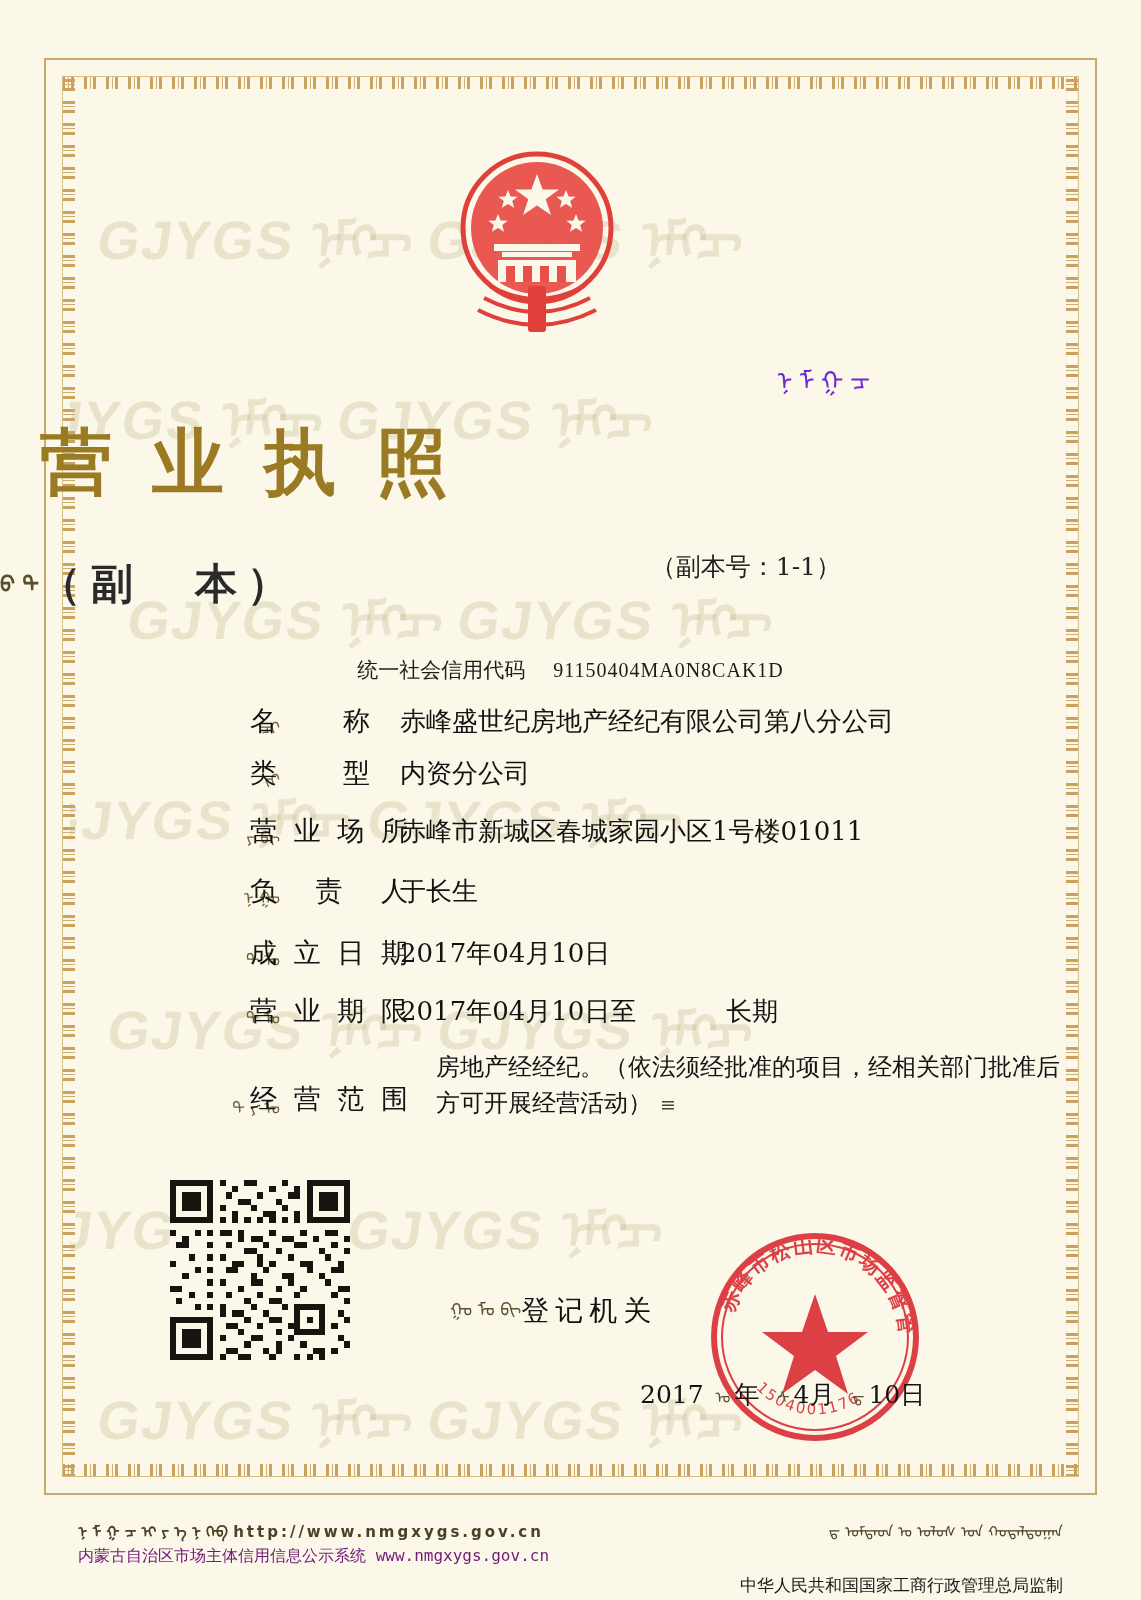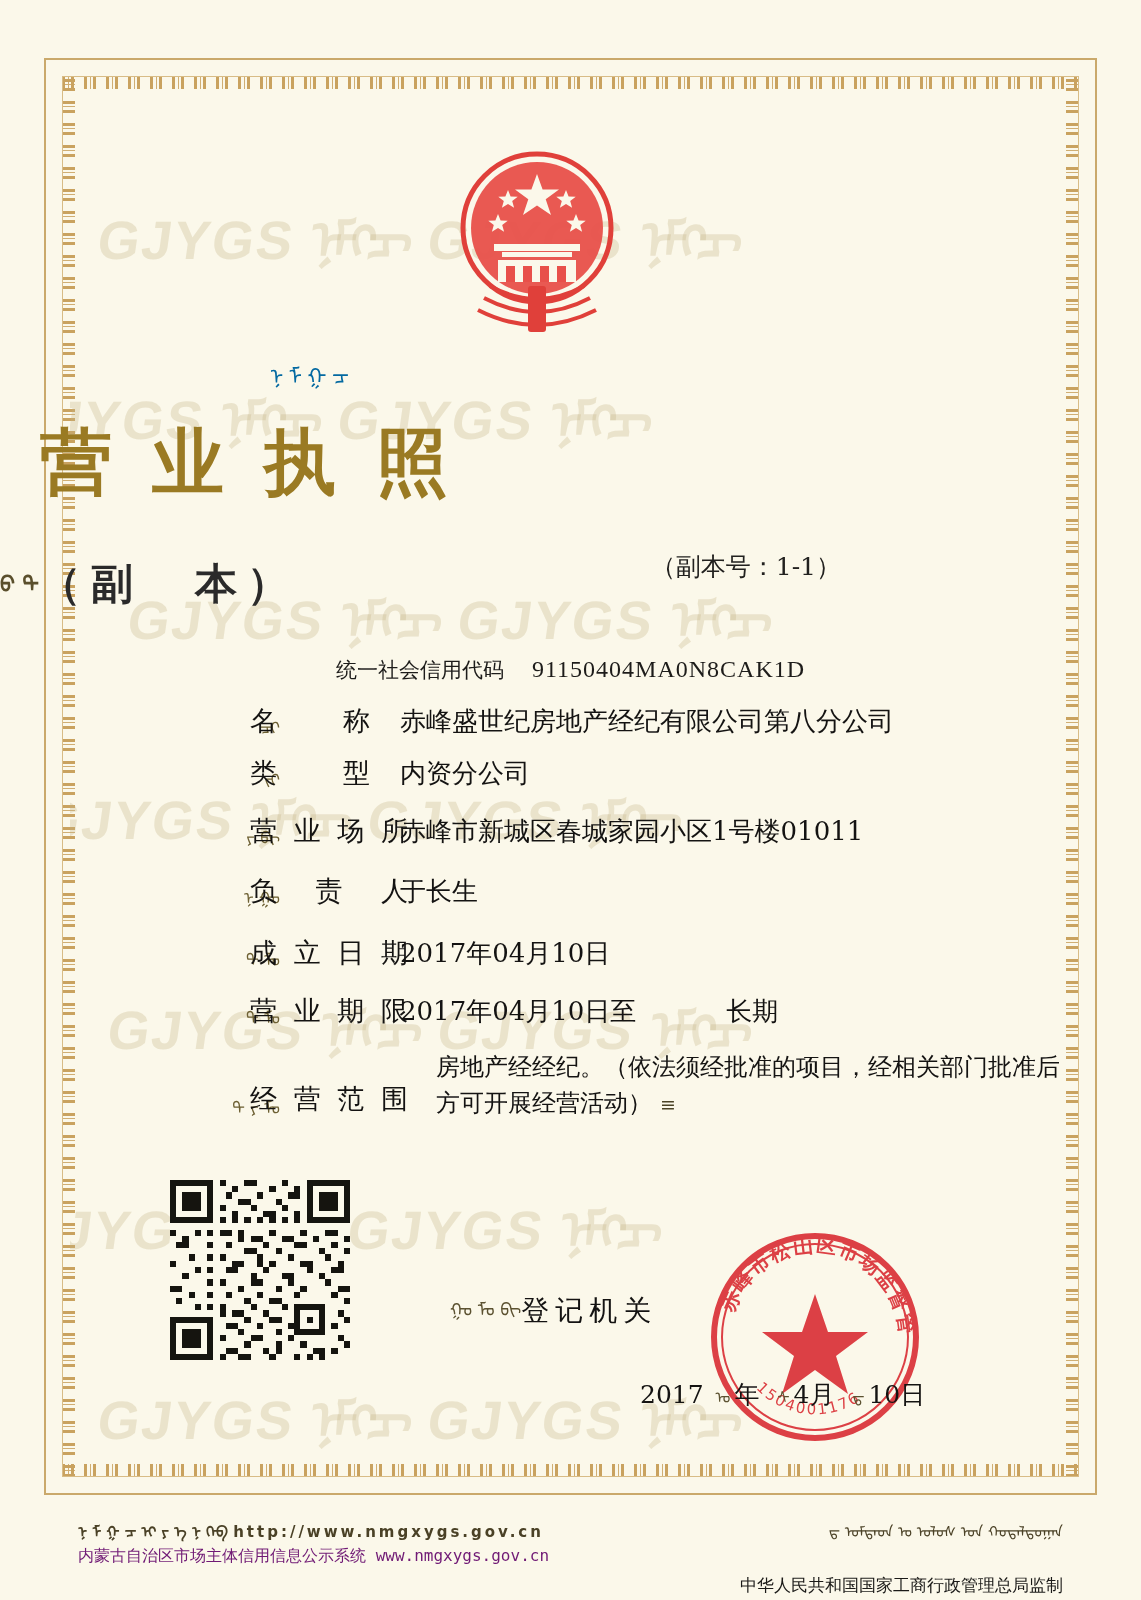--- a/index.html
+++ b/index.html
@@ -94,24 +94,24 @@
     left: 432px;
     top: 140px;
     width: 210px;
     height: 205px;
   }
   .mong-title {
     position: absolute;
     left: 270px;
     top: 352px;
     width: 600px;
-    text-align: left;
-    font-size: 22px;
+    text-align: right;
+    font-size: 26px;
     letter-spacing: 50px;
-    color: #0369a1;
+    color: #6d28d9;
   }
 
   
   .doc-title {
     position: absolute;
     left: 0;
     top: 415px;
     width: 1141px;
     text-align: left;
     font-family: "DejaVu Serif", serif;
@@ -175,21 +175,21 @@
     width: 1141px;
     text-align: center;
     font-family: "DejaVu Serif", serif;
     font-size: 21px;
     color: #1d1c1a;
   }
   .credit-line .code {
     font-family: "Liberation Serif", serif;
     letter-spacing: 1px;
     margin-left: 28px;
-    font-size: 24px;
+    font-size: 20px;
   }
 
   
   .fields {
     position: absolute;
     left: 100px;
     top: 703px;
     width: 940px;
   }
   .field-row {

